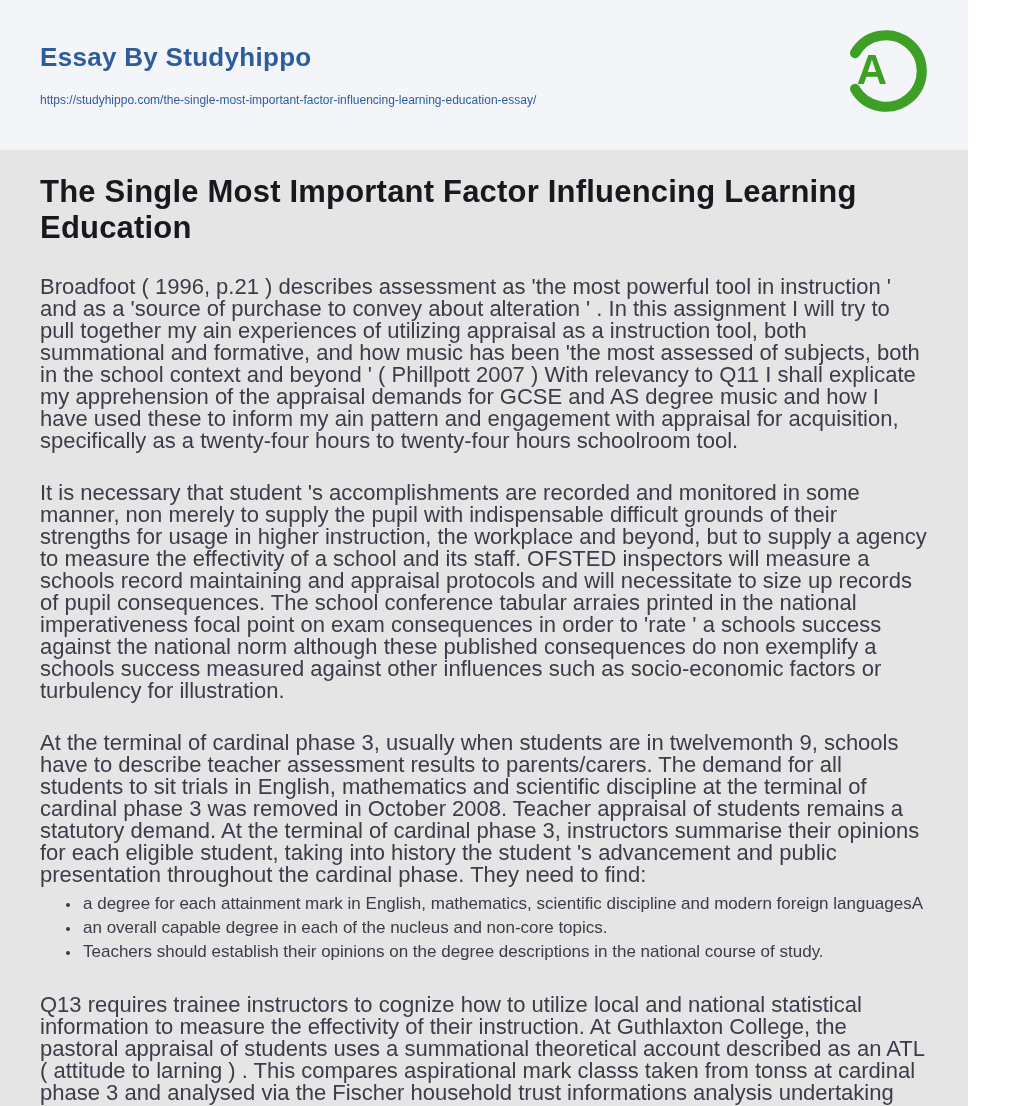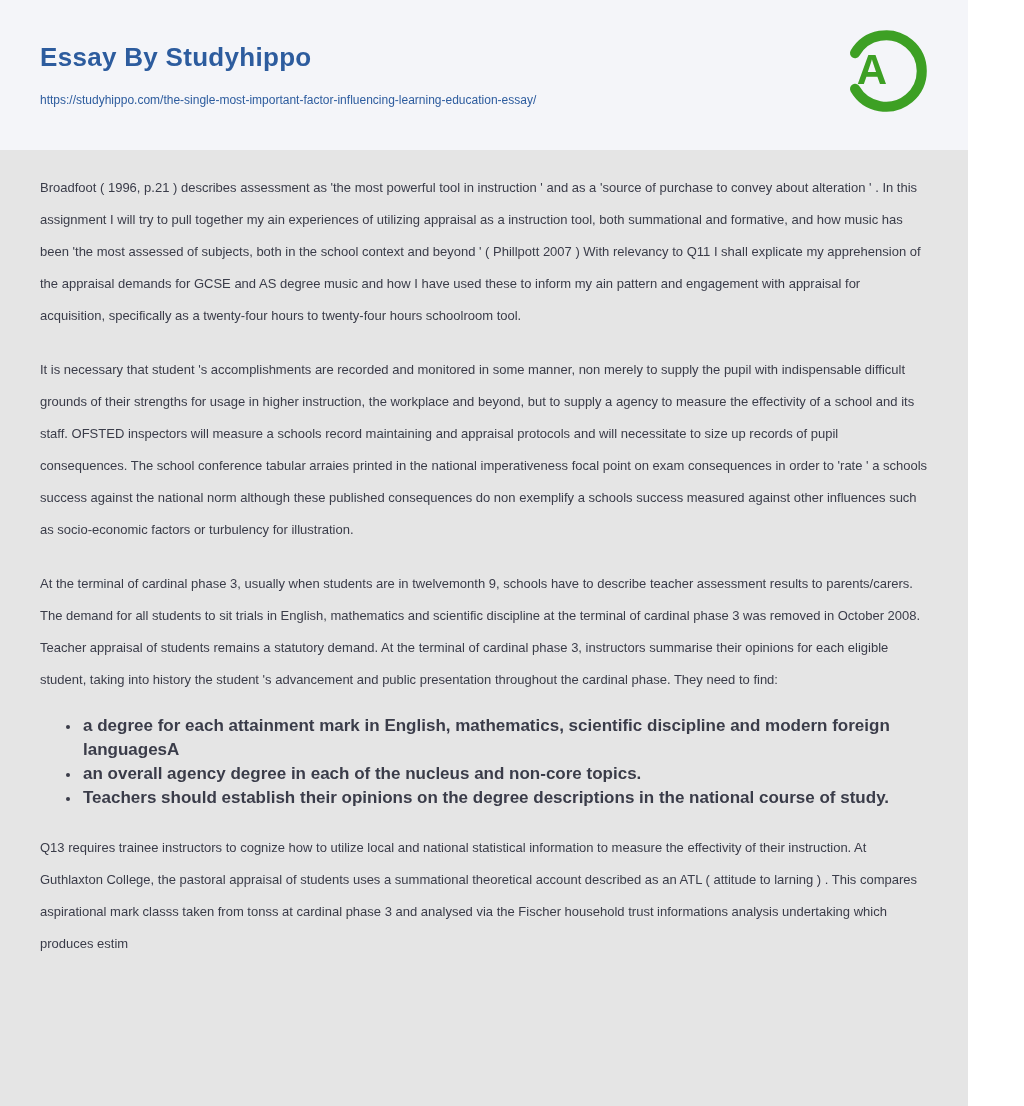--- a/index.html
+++ b/index.html
@@ -65,30 +65,29 @@
   }
   .article h1 {
     margin-top: 24px;
     color: #18181f;
     font-size: 31px;
     line-height: 36px;
     font-weight: 800;
     letter-spacing: 0.2px;
   }
   .article p {
-    margin-top: 22px;
+    margin-top: 30px;
     color: #3a3c49;
-    font-size: 13px;
-    line-height: 32px;
+    font-size: 22px;
+    line-height: 22px;
   }
   .article ul {
-    margin-top: 18px;
+    margin-top: 6px;
     padding-left: 41px;
     color: #3a3c49;
-    font-weight: bold;
   }
   .article li {
     font-size: 17px;
     line-height: 24px;
     padding-left: 2px;
   }
   .article li::marker { font-size: 13px; }
 </style>
 </head>
 <body>
@@ -101,30 +100,31 @@
 
     <div class="logo">
       <svg viewBox="0 0 96 96">
         <path d="M 14.23 28.5 A 39 39 0 1 1 14.23 67.5" fill="none" stroke="#3da024" stroke-width="11" stroke-linecap="round"></path>
       </svg>
       <span class="logo-letter">A</span>
     </div>
   </header>
 
   <main class="article">
+    <h1>The Single Most Important Factor Influencing Learning Education</h1>
 
     <p>Broadfoot ( 1996, p.21 ) describes assessment as 'the most powerful tool in instruction ' and as a 'source of purchase to convey about alteration ' . In this assignment I will try to pull together my ain experiences of utilizing appraisal as a instruction tool, both summational and formative, and how music has been 'the most assessed of subjects, both in the school context and beyond ' ( Phillpott 2007 )  With relevancy to Q11 I shall explicate my apprehension of the appraisal demands for GCSE and AS degree music and how I have used these to inform my ain pattern and engagement with appraisal for acquisition, specifically as a twenty-four hours to twenty-four hours schoolroom tool.</p>
 
     <p>It is necessary that student 's accomplishments are recorded and monitored in some manner, non merely to supply the pupil with indispensable difficult grounds of their strengths for usage in higher instruction, the workplace and beyond, but to supply a agency to measure the effectivity of a school and its staff. OFSTED inspectors will measure a schools record maintaining and appraisal protocols and will necessitate to size up records of pupil consequences. The school conference tabular arraies printed in the national imperativeness focal point on exam consequences in order to 'rate ' a schools success against the national norm although these published consequences do non exemplify a schools success measured against other influences such as socio-economic factors or turbulency for illustration.</p>
 
 
     <p>At the terminal of cardinal phase 3, usually when students are in twelvemonth 9, schools have to describe teacher assessment results to parents/carers. The demand for all students to sit trials in English, mathematics and scientific discipline at the terminal of cardinal phase 3 was removed in October 2008. Teacher appraisal of students remains a statutory demand. At the terminal of cardinal phase 3, instructors summarise their opinions for each eligible student, taking into history the student 's advancement and public presentation throughout the cardinal phase. They need to find:</p>
 
     <ul>
       <li>a degree for each attainment mark in English, mathematics, scientific discipline and modern foreign languagesA</li>
-      <li>an overall agency degree in each of the nucleus and non-core topics.</li>
+      <li>an overall capable degree in each of the nucleus and non-core topics.</li>
       <li>Teachers should establish their opinions on the degree descriptions in the national course of study.</li>
     </ul>
 
     <p>Q13 requires trainee instructors to cognize how to utilize local and national statistical information to measure the effectivity of their instruction. At Guthlaxton College, the pastoral appraisal of students uses a summational theoretical account described as an ATL ( attitude to larning ) . This compares aspirational mark classs taken from tonss at cardinal phase 3 and analysed via the Fischer household trust informations analysis undertaking which produces estim</p>
   </main>
 
 </div>
 
 </body></html>

